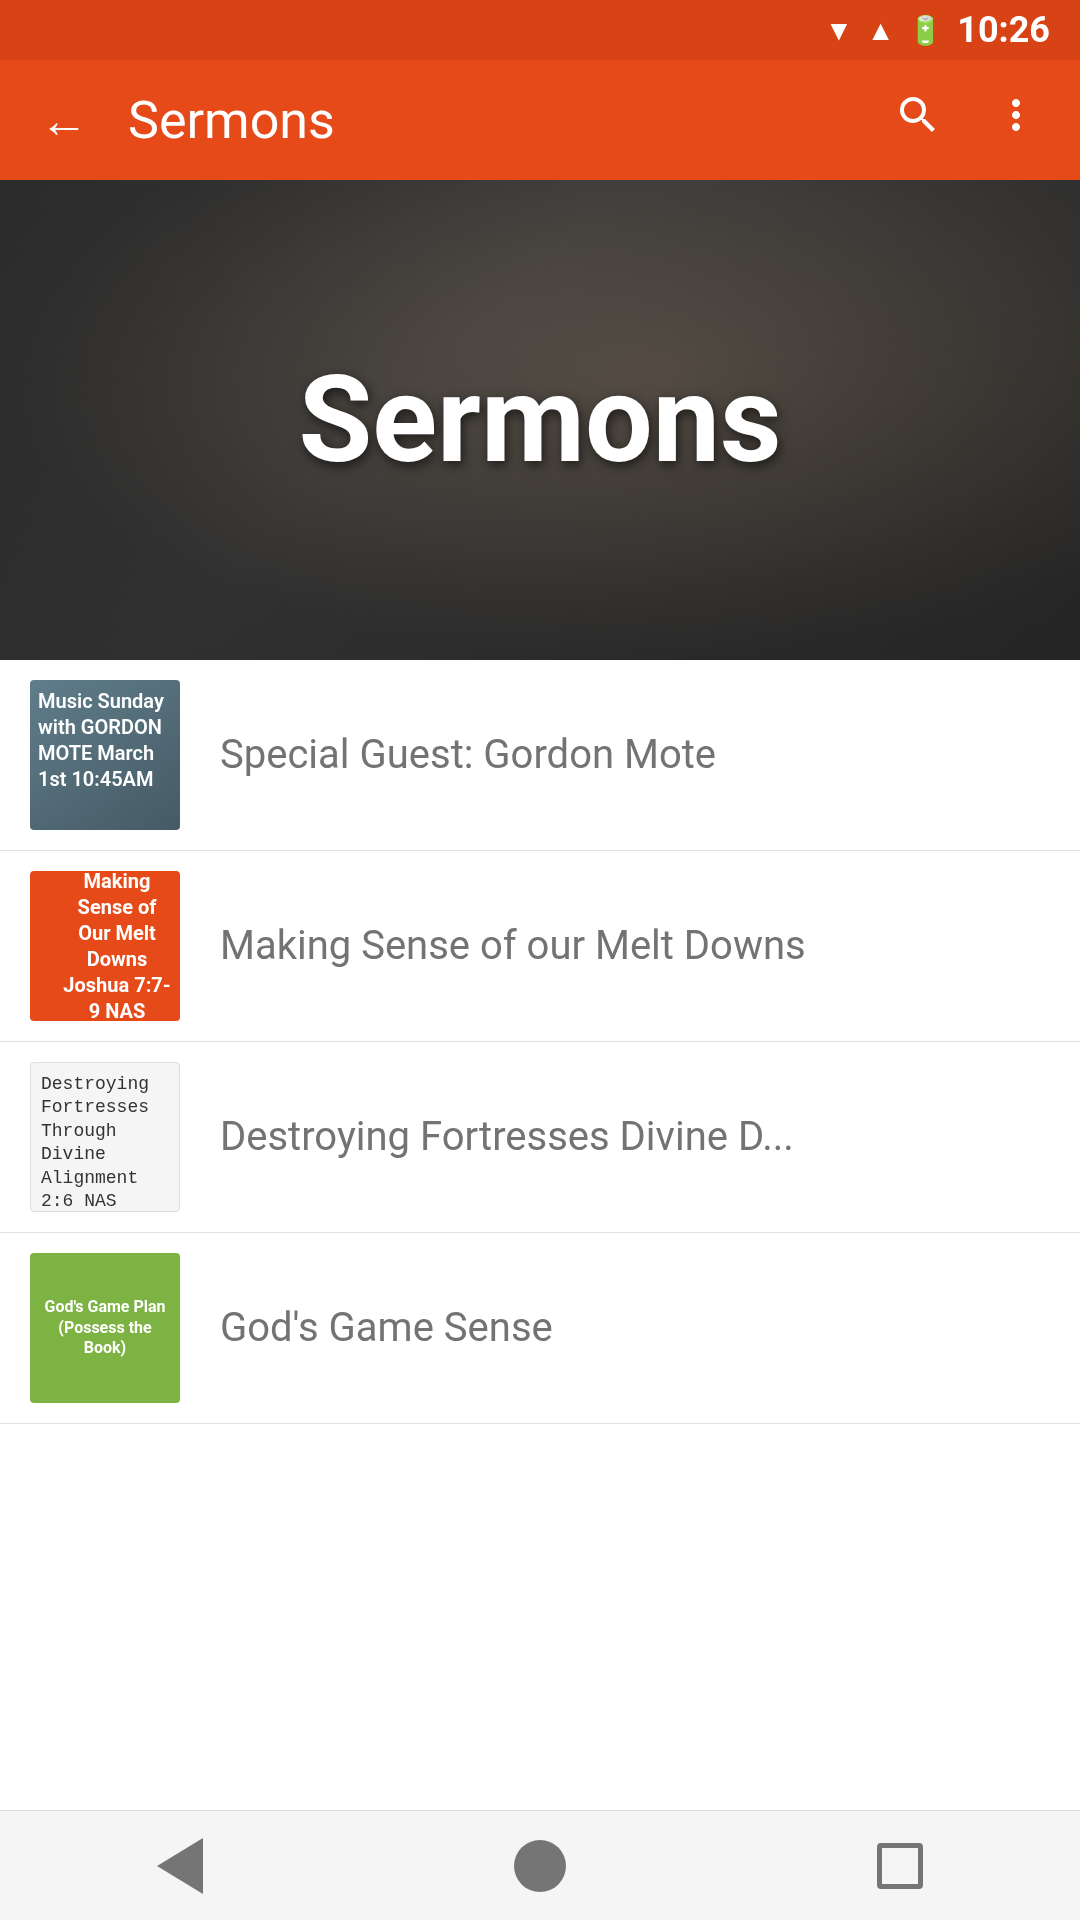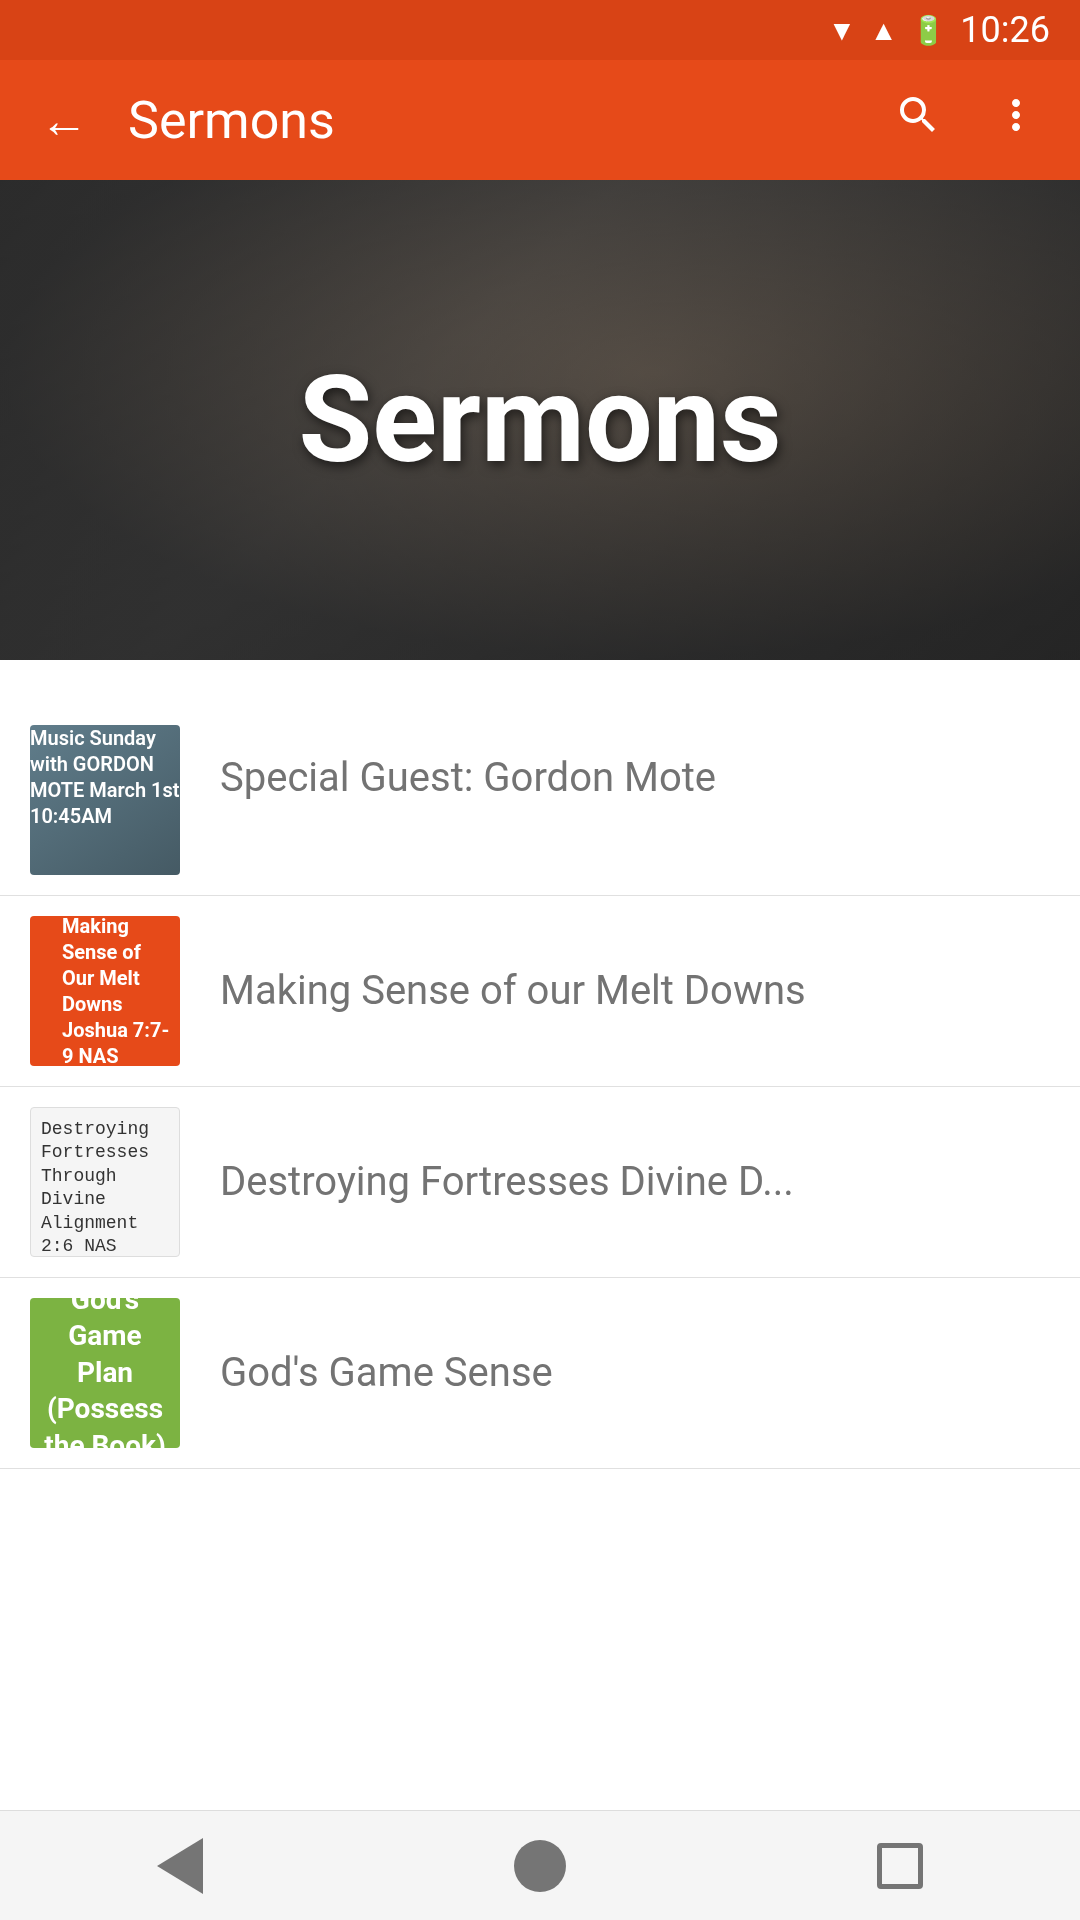--- a/index.html
+++ b/index.html
@@ -24,21 +24,21 @@
       gap: 18px;
     }
     .status-bar-icons {
       display: flex;
       align-items: center;
       gap: 14px;
     }
     .status-time {
       color: #fff;
       font-size: 36px;
-      font-weight: 400;
+      font-weight: 700;
     }
     .wifi-icon, .signal-icon, .battery-icon {
       color: #fff;
       font-size: 28px;
     }
 
     
     .app-bar {
       background: #e64a19;
       height: 120px;
@@ -127,26 +127,25 @@
       font-size: 14px;
       font-weight: 600;
       text-align: center;
     }
 
     
     .thumb-gordon {
       background: linear-gradient(145deg, #607d8b, #455a64);
       flex-direction: column;
       color: #fff;
-      padding: 0;
+      padding: 8px;
       font-size: 18px;
       line-height: 1.3;
       justify-content: flex-start;
       align-items: flex-start;
-      margin-top: 45px;
     }
     .thumb-gordon .thumb-text {
       font-size: 20px;
       color: #fff;
       text-align: left;
       line-height: 1.3;
     }
     .thumb-middle {
       background: linear-gradient(145deg, #8d6e63, #6d4c41);
       overflow: hidden;
@@ -176,21 +175,21 @@
     .thumb-meltdown {
       background: #e64a19;
       flex-direction: column;
       justify-content: center;
       align-items: center;
     }
     .thumb-meltdown .thumb-text {
       color: #fff;
       font-size: 20px;
       font-weight: 700;
-      text-align: left;
+      text-align: center;
       line-height: 1.3;
       padding: 8px;
       margin-left: 24px;
     }
     .thumb-fortresses {
       background: #f5f5f5;
       border: 1px solid #ddd;
       flex-direction: column;
       justify-content: flex-start;
       align-items: flex-start;
@@ -205,21 +204,21 @@
       font-family: Liberation Mono, monospace;
     }
     .thumb-gameplan {
       background: #7cb342;
       flex-direction: column;
       justify-content: center;
       align-items: center;
     }
     .thumb-gameplan .thumb-text {
       color: #fff;
-      font-size: 28px;
+      font-size: 16px;
       font-weight: 700;
       text-align: center;
       line-height: 1.3;
       padding: 8px;
     }
 
     .sermon-title {
       flex: 1;
       font-size: 40px;
       color: #737373;

